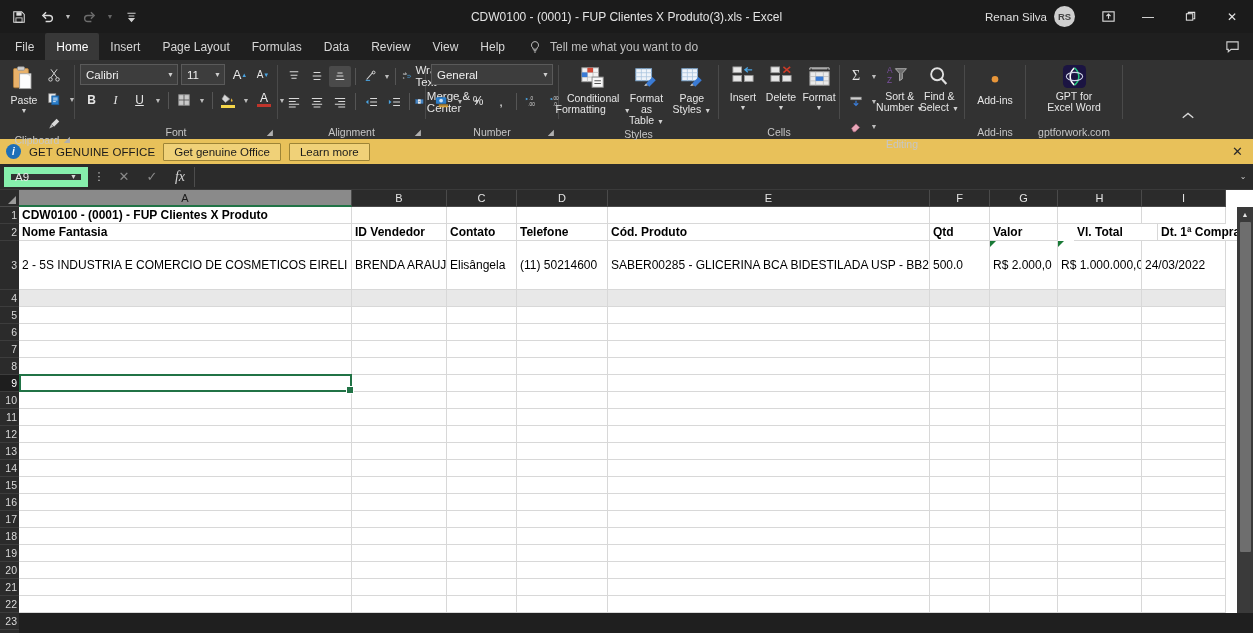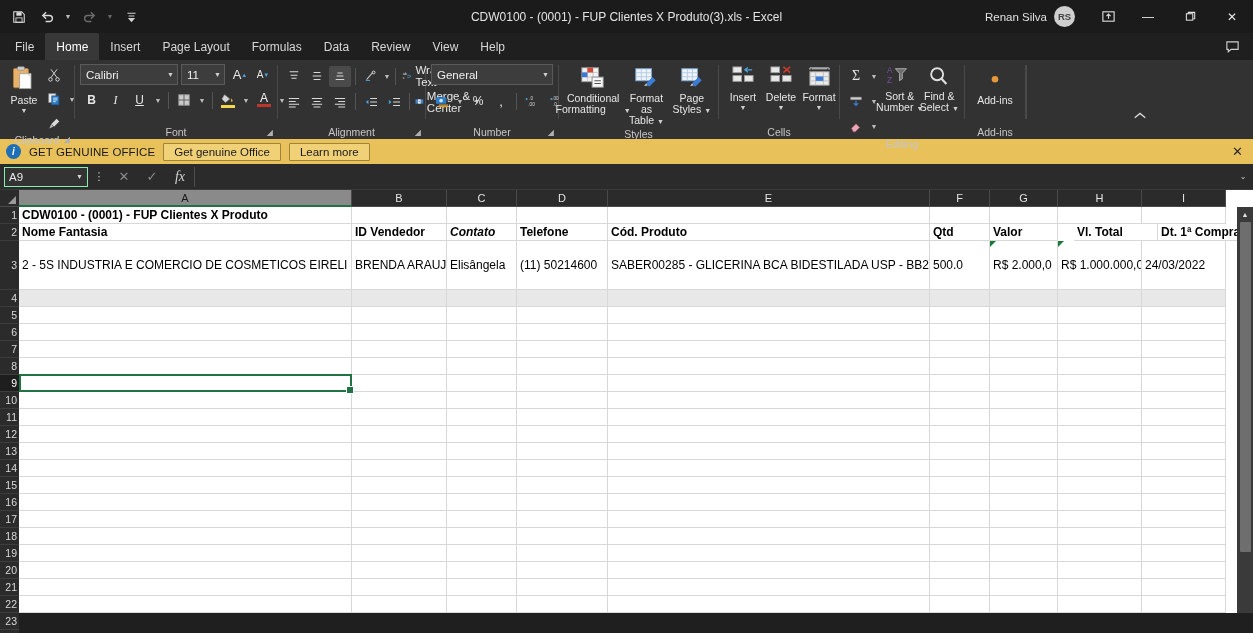--- a/index.html
+++ b/index.html
@@ -112,21 +112,21 @@
     font-size: 11.5px; color: #1b1b1b; display: flex; align-items: center; border-radius: 1px;
   }
   .notice-x { margin-left: auto; font-size: 13px; color: #2a2a2a; padding-right: 4px; }
 
   
   .fbar {
     height: 26px; background: #2b2b2b; display: flex; align-items: center; gap: 0;
     border-bottom: 1px solid #3a3a3a;
   }
   .namebox {
-    width: 84px; height: 20px; margin-left: 4px; background: #333; border: 1px solid #86efac;
+    width: 84px; height: 20px; margin-left: 4px; background: #333; border: 7px solid #86efac;
     display: flex; align-items: center; padding: 0 4px; font-size: 11.5px; color: #e9e9e9;
   }
   .namebox .nv { flex: 1; }
   .namebox .nc { font-size: 7px; color: #d6d6d6; }
   .fb-dots { width: 22px; text-align: center; color: #c9c9c9; font-size: 11px; letter-spacing:0; }
   .fb-icn { width: 28px; text-align: center; color: #8a8a8a; font-size: 13px; }
   .fb-icn.fx { font-style: italic; font-family: "Liberation Serif", serif; font-size: 14px; color:#d5d5d5;}
   .fb-input {
     flex: 1; height: 20px; background: #2b2b2b; border-left: 1px solid #4d4d4d;
     font-size: 12px; color: #eee; display: flex; align-items: center; padding-left: 5px;
@@ -250,20 +250,29 @@
 <div class="tabbar">
   <div class="tab">File</div>
   <div class="tab active">Home</div>
   <div class="tab">Insert</div>
   <div class="tab">Page Layout</div>
   <div class="tab">Formulas</div>
   <div class="tab">Data</div>
   <div class="tab">Review</div>
   <div class="tab">View</div>
   <div class="tab">Help</div>
+  <div class="tellme">
+    <span class="bulb">
+      <svg width="14" height="14" viewBox="0 0 16 16">
+          <path d="M8 1.8a4 4 0 0 0-2.3 7.3v1.4h4.6V9.1A4 4 0 0 0 8 1.8z" fill="none" stroke="#bfbfbf" stroke-width="1.1"></path>
+          <path d="M6.4 12.2h3.2M7 13.8h2" stroke="#bfbfbf" stroke-width="1.1"></path>
+        </svg>
+    </span>
+    <span>Tell me what you want to do</span>
+  </div>
   <div class="tabbar-right">
     <div class="qat-btn">
       <svg width="15" height="15" viewBox="0 0 16 16">
           <path d="M2 3h12v8H6.5L3.5 13.6V11H2z" fill="none" stroke="#cfcfcf" stroke-width="1.2"></path>
         </svg>
     </div>
   </div>
 </div>
 
 <div class="ribbon">
@@ -678,20 +687,37 @@
               <circle cx="12" cy="9" r="3.6" fill="#e8963a"></circle>
             </svg>
         </span>
         <span>Add-ins</span>
       </div>
     </div>
     <div class="rgroup-label">Add-ins</div>
   </div>
   <div class="rgroup-sep"></div>
 
+  <div class="rgroup" style="width:96px">
+    <div class="rgroup-body" style="justify-content:center; padding-top:2px">
+      <div class="bigbtn" style="width:74px">
+        <span class="ic">
+          <svg width="25" height="25" viewBox="0 0 26 26">
+              <rect x="1" y="1" width="24" height="24" rx="5" fill="#1b1442"></rect>
+              <path d="M13 4c-3 2.5-4.5 6-4.5 9s1.5 6.5 4.5 9" fill="none" stroke="#ffffff" stroke-width="1.6"></path>
+              <path d="M13 4c3 2.5 4.5 6 4.5 9s-1.5 6.5-4.5 9" fill="none" stroke="#23c57e" stroke-width="1.6"></path>
+              <ellipse cx="13" cy="13" rx="8.5" ry="4.3" fill="none" stroke="#cfd4e8" stroke-width="1.1"></ellipse>
+            </svg>
+        </span>
+        <span>GPT for</span>
+        <span>Excel Word</span>
+      </div>
+    </div>
+    <div class="rgroup-label">gptforwork.com</div>
+  </div>
   <div class="rgroup-sep"></div>
 
   <div class="rgroup" style="flex:1">
     <div class="rgroup-body" style="align-items:flex-end; justify-content:center; padding-bottom:0">
       <div class="smbtn" style="margin-bottom:-2px">
         <svg width="14" height="10" viewBox="0 0 16 10">
             <path d="M2 7l6-5 6 5" fill="none" stroke="#d9d9d9" stroke-width="1.5"></path>
           </svg>
       </div>
     </div>
@@ -792,21 +818,21 @@
             <span></span>
           </div>
         </div>
         <div class="grow" style="height: 17px;">
           <div class="gcell hdrcell" style="width: 333px;">
             <span>Nome Fantasia</span>
           </div>
           <div class="gcell hdrcell" style="width: 95px;">
             <span>ID Vendedor</span>
           </div>
-          <div class="gcell hdrcell" style="width: 70px; font-style: italic;">
+          <div class="gcell hdrcell" style="width: 70px;">
             <span>Contato</span>
           </div>
           <div class="gcell hdrcell" style="width: 91px;">
             <span>Telefone</span>
           </div>
           <div class="gcell hdrcell" style="width: 322px;">
             <span>Cód. Produto</span>
           </div>
           <div class="gcell hdrcell" style="width: 60px;">
             <span>Qtd</span>

